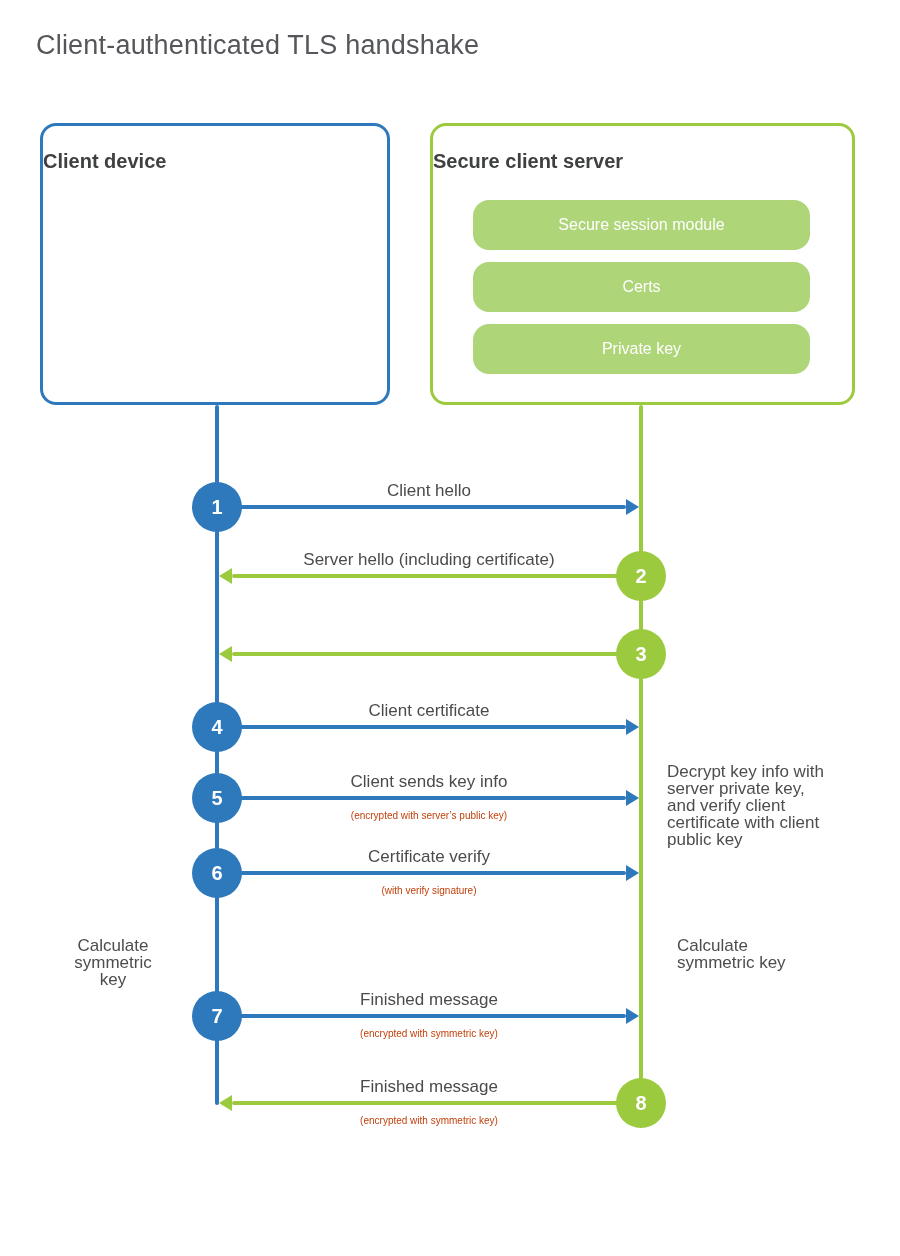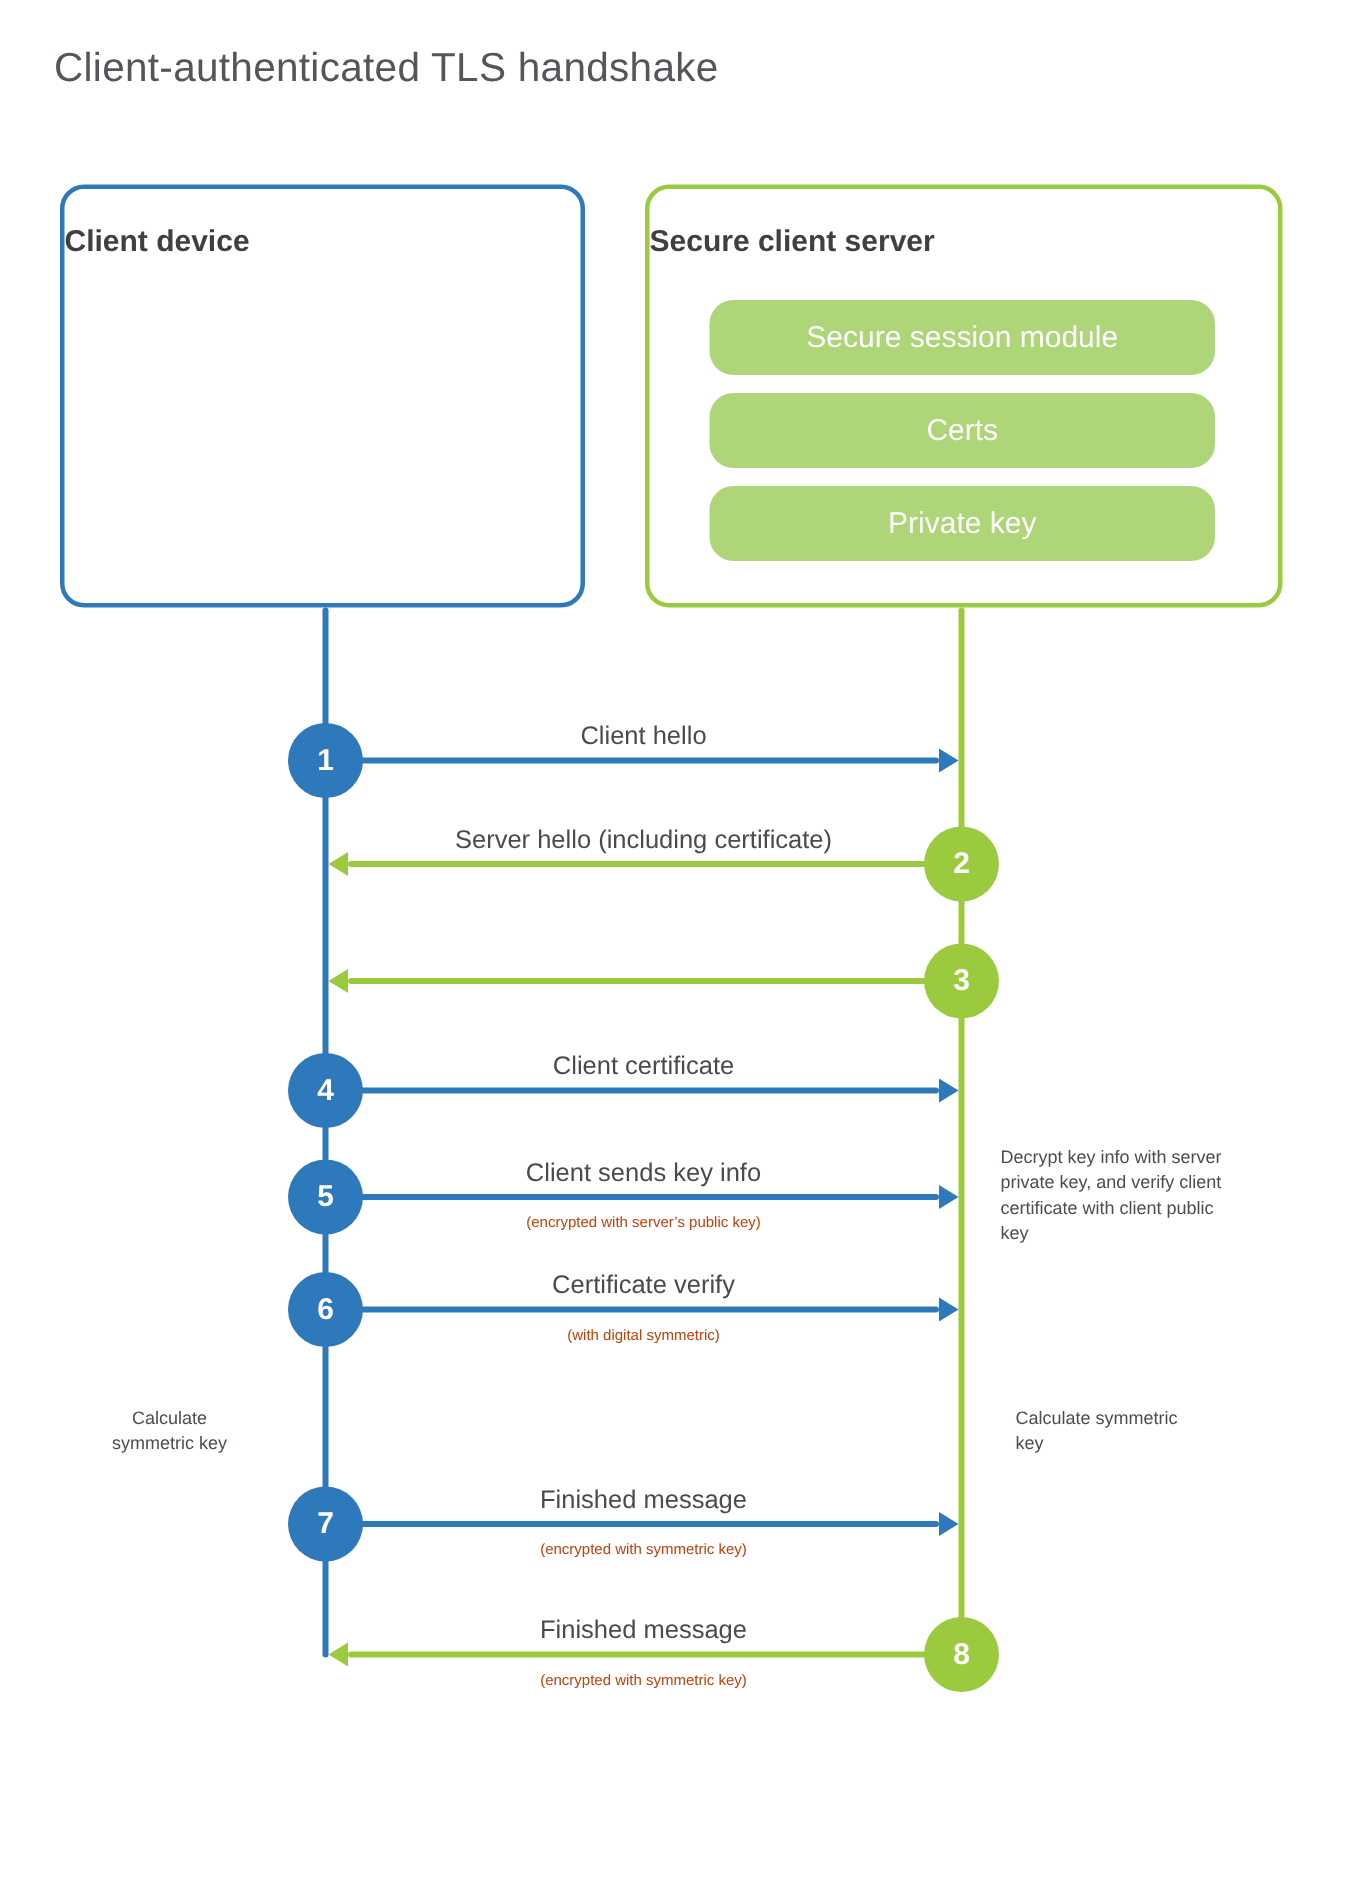--- a/index.html
+++ b/index.html
@@ -20,21 +20,21 @@
   .device-box{position:absolute;border-style:solid;background:#fff;}
   .client-box{left:40px;top:123px;width:350px;height:282px;border:3px solid var(--blue);}
   .server-box{left:430px;top:123px;width:425px;height:282px;border:3px solid var(--green);}
   .box-header{position:absolute;left:0;right:0;top:24px;text-align:left;font-size:20px;font-weight:bold;color:#3f4041;}
 
   .app-box{position:absolute;left:78px;top:200px;width:277px;height:173px;background:var(--blue-fill);
     border:1px dotted #c9dff2;display:flex;align-items:center;justify-content:center;text-align:center;
     color:#fff;font-size:20px;line-height:27px;white-space:pre-line;}
 
   .bar{position:absolute;left:473px;width:337px;height:50px;background:var(--green-fill);
-    display:flex;align-items:center;justify-content:center;color:#fff;font-size:20px;}
+    display:flex;align-items:center;justify-content:center;color:#fff;font-size:16px;}
   .bar1{top:200px;} .bar2{top:262px;} .bar3{top:324px;}
 
   
   .vline{position:absolute;top:405px;width:4px;height:700px;}
   .vline.blue{left:215px;background:var(--blue);}
   .vline.green{left:639px;background:var(--green);}
 
   
   .arrow{position:absolute;height:4px;width:407px;}
   .arrow.blue{background:var(--blue);}
@@ -52,21 +52,21 @@
   .circle{position:absolute;width:50px;height:50px;border-radius:50%;display:flex;align-items:center;
     justify-content:center;color:#fff;font-size:20px;font-weight:bold;z-index:3;}
   .circle.blue{left:192px;background:var(--blue);}
   .circle.green{left:616px;background:var(--green);}
 
   
   .msg-label{position:absolute;left:219px;width:420px;text-align:center;font-size:17px;color:var(--ink);}
   .msg-sub{position:absolute;left:219px;width:420px;text-align:center;font-size:10px;color:#c2410c;}
 
   
-  .note{position:absolute;font-size:12px;line-height:17px;color:#4c4d4f;}
+  .note{position:absolute;font-size:17px;line-height:17px;color:#4c4d4f;}
   .note-decrypt{left:667px;top:763px;width:160px;}
   .note-calc-left{left:65px;top:937px;width:96px;text-align:center;}
   .note-calc-right{left:677px;top:937px;width:110px;text-align:left;}
 </style>
 </head>
 <body>
 
 <div class="canvas">
 
   <div class="title">Client-authenticated TLS handshake</div>
@@ -100,21 +100,21 @@
   <div class="arrow blue right" style="top:725px"></div>
   <div class="circle blue" style="top:702px">4</div>
 
   <div class="msg-label" style="top:772px">Client sends key info</div>
   <div class="arrow blue right" style="top:796px"></div>
   <div class="msg-sub" style="top:810px">(encrypted with server’s public key)</div>
   <div class="circle blue" style="top:773px">5</div>
 
   <div class="msg-label" style="top:847px">Certificate verify</div>
   <div class="arrow blue right" style="top:871px"></div>
-  <div class="msg-sub" style="top:885px">(with digital symmetric)</div>
+  <div class="msg-sub" style="top:885px">(with verify signature)</div>
   <div class="circle blue" style="top:848px">6</div>
 
   <div class="msg-label" style="top:990px">Finished message</div>
   <div class="arrow blue right" style="top:1014px"></div>
   <div class="msg-sub" style="top:1028px">(encrypted with symmetric key)</div>
   <div class="circle blue" style="top:991px">7</div>
 
   <div class="msg-label" style="top:1077px">Finished message</div>
   <div class="arrow green left" style="top:1101px"></div>
   <div class="msg-sub" style="top:1115px">(encrypted with symmetric key)</div>

